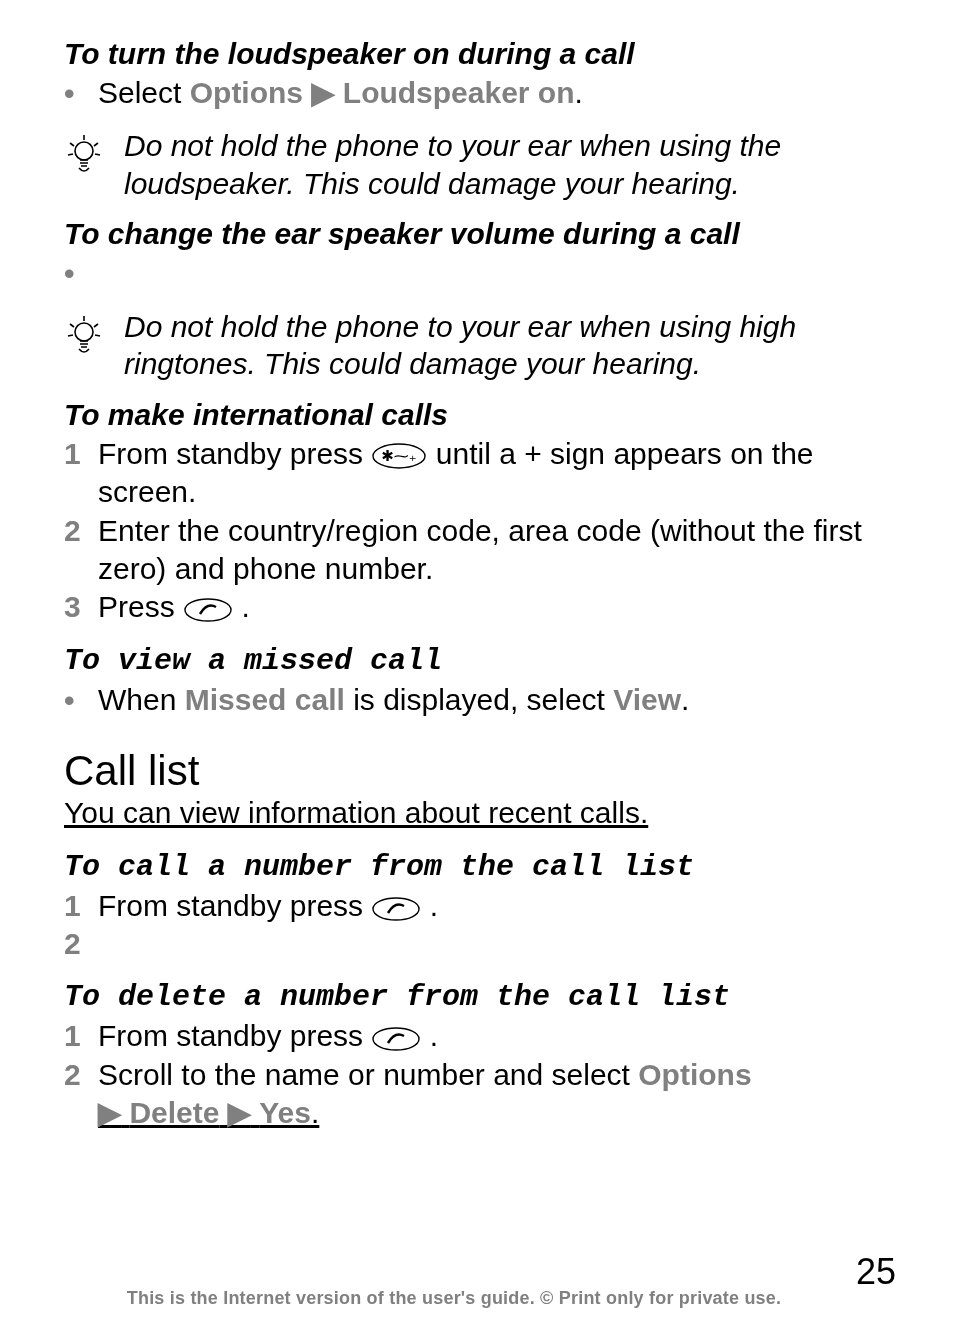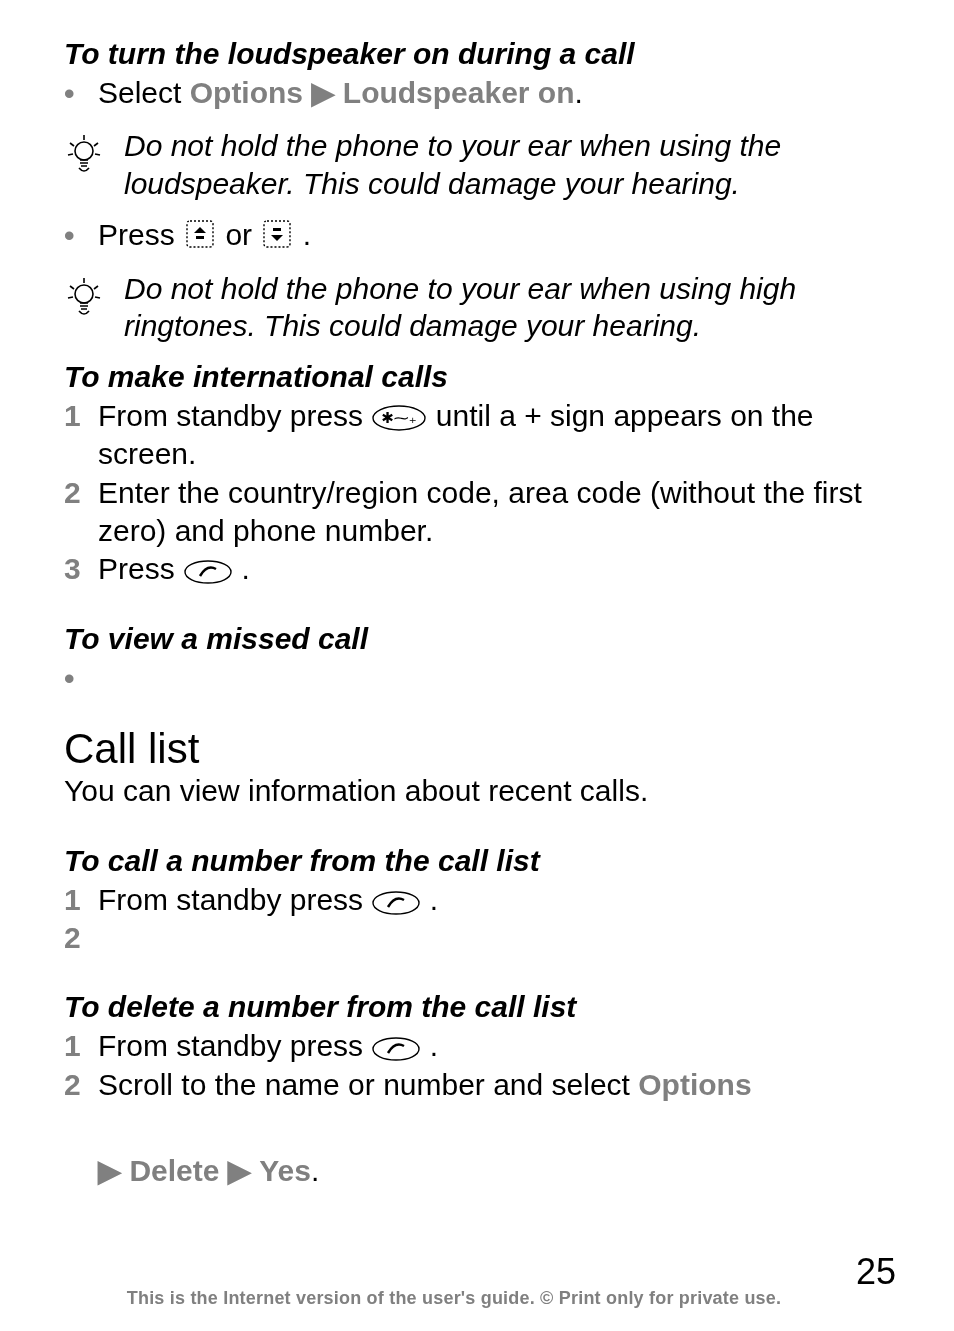--- a/index.html
+++ b/index.html
@@ -71,24 +71,24 @@
   }
   .h2 {
     font-weight: 400;
     font-size: 42px;
     margin: 28px 0 0 0;
     line-height: 1.1;
   }
   .body-text {
     font-size: 30px;
     line-height: 1.28;
+    text-decoration: underline;
   }
   .indent {
     padding-left: 34px;
-    margin-top: 48px;
   }
   .key-oval {
     display: inline-flex;
     align-items: center;
     justify-content: center;
     vertical-align: -6px;
   }
   .key-round {
     display: inline-flex;
     align-items: center;
@@ -107,21 +107,21 @@
     right: 58px;
     bottom: 38px;
     font-size: 36px;
   }
   .footer-line {
     color: #808080;
     font-weight: 700;
     font-size: 18px;
     letter-spacing: 0.2px;
   }
-  .space-top-med { margin-top: 32px; }
+  .space-top-med { margin-top: 16px; font-family: Liberation Mono, monospace; }
   .arrow { color:#808080; font-weight:700; }
 </style>
 </head>
 <body>
 
 <div class="page">
 
   <div class="section-title">To turn the loudspeaker on during a call</div>
   <div class="bullet-row">
     <div class="bullet-marker">•</div>
@@ -141,45 +141,23 @@
           <line x1="4" y1="22" x2="9" y2="21"></line>
           <line x1="36" y1="22" x2="31" y2="21"></line>
           <path d="M16 27 h8 M16 30 h8 M17 33 h6"></path>
           <path d="M15 35 q5 6 10 0"></path>
         </g>
       </svg>
     </div>
     <div class="tip-text">Do not hold the phone to your ear when using the loudspeaker. This could damage your hearing.</div>
   </div>
 
+  <div class="section-title">To change the ear speaker volume during a call</div>
   <div class="bullet-row">
     <div class="bullet-marker">•</div>
-    <div class="flow">
-      <span>Press </span>
-      <span class="key-round">
-        <svg width="34" height="34" viewBox="0 0 34 34">
-            <g stroke="#000" stroke-width="1.4" fill="none">
-              <path d="M7 4 h20 q3 0 3 3 v20 q0 3 -3 3 h-20 q-3 0 -3 -3 v-20 q0 -3 3 -3" stroke-dasharray="2 2"></path>
-              <path d="M17 10 l-6 6 h12 z" fill="#000" stroke="none"></path>
-              <rect x="13" y="19" width="8" height="3" fill="#000" stroke="none"></rect>
-            </g>
-          </svg>
-      </span>
-      <span> or </span>
-      <span class="key-round">
-        <svg width="34" height="34" viewBox="0 0 34 34">
-            <g stroke="#000" stroke-width="1.4" fill="none">
-              <path d="M7 4 h20 q3 0 3 3 v20 q0 3 -3 3 h-20 q-3 0 -3 -3 v-20 q0 -3 3 -3" stroke-dasharray="2 2"></path>
-              <rect x="13" y="11" width="8" height="3" fill="#000" stroke="none"></rect>
-              <path d="M17 24 l-6 -6 h12 z" fill="#000" stroke="none"></path>
-            </g>
-          </svg>
-      </span>
-      <span> .</span>
-    </div>
   </div>
 
   <div class="tip-row">
     <div class="tip-icon-wrap">
       <svg width="40" height="40" viewBox="0 0 40 40">
         <g stroke="#000" stroke-width="1.6" fill="none">
           <circle cx="20" cy="18" r="9"></circle>
           <line x1="20" y1="2" x2="20" y2="7"></line>
           <line x1="6" y1="10" x2="10" y2="13"></line>
           <line x1="34" y1="10" x2="30" y2="13"></line>
@@ -225,20 +203,23 @@
             </g>
           </svg>
       </span>
       <span>.</span>
     </div>
   </div>
 
   <div class="section-title space-top-med">To view a missed call</div>
   <div class="bullet-row">
     <div class="bullet-marker">•</div>
+    <div class="flow">
+      <span>When </span><span class="gray-bold">Missed call</span><span> is displayed, select </span><span class="gray-bold">View</span><span>.</span>
+    </div>
   </div>
 
   <div class="h2">Call list</div>
   <div class="body-text">You can view information about recent calls.</div>
 
   <div class="section-title space-top-med">To call a number from the call list</div>
   <div class="num-row">
     <div class="num-marker">1</div>
     <div class="flow">
       <span>From standby press </span>

